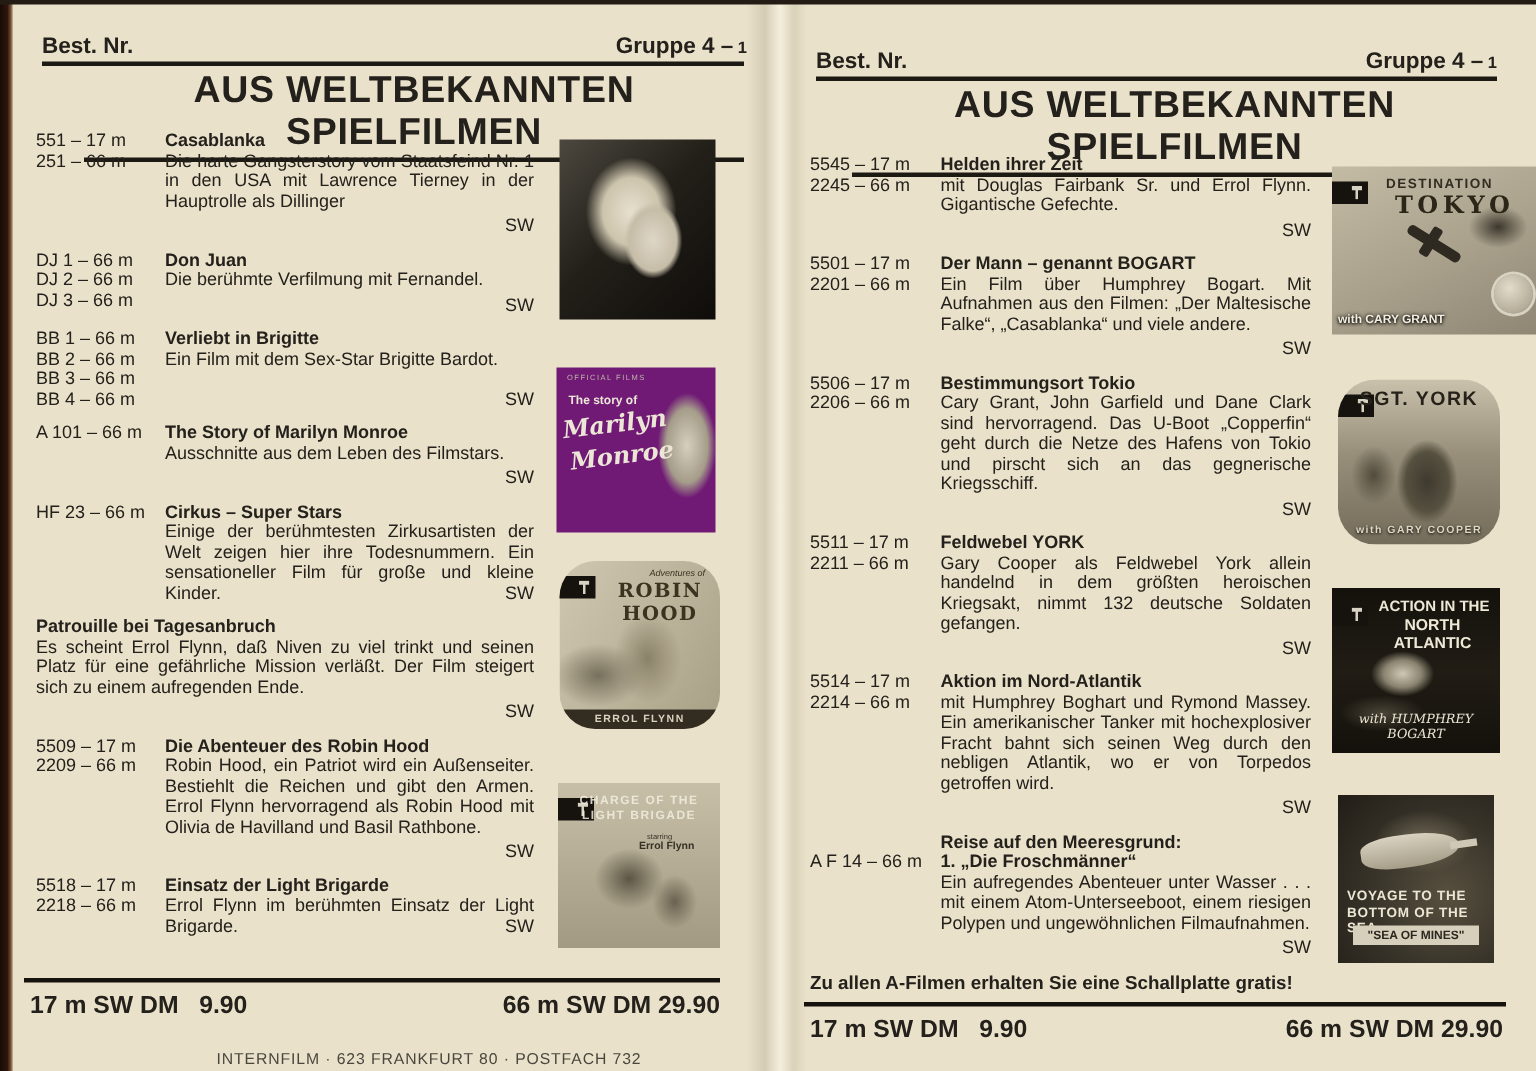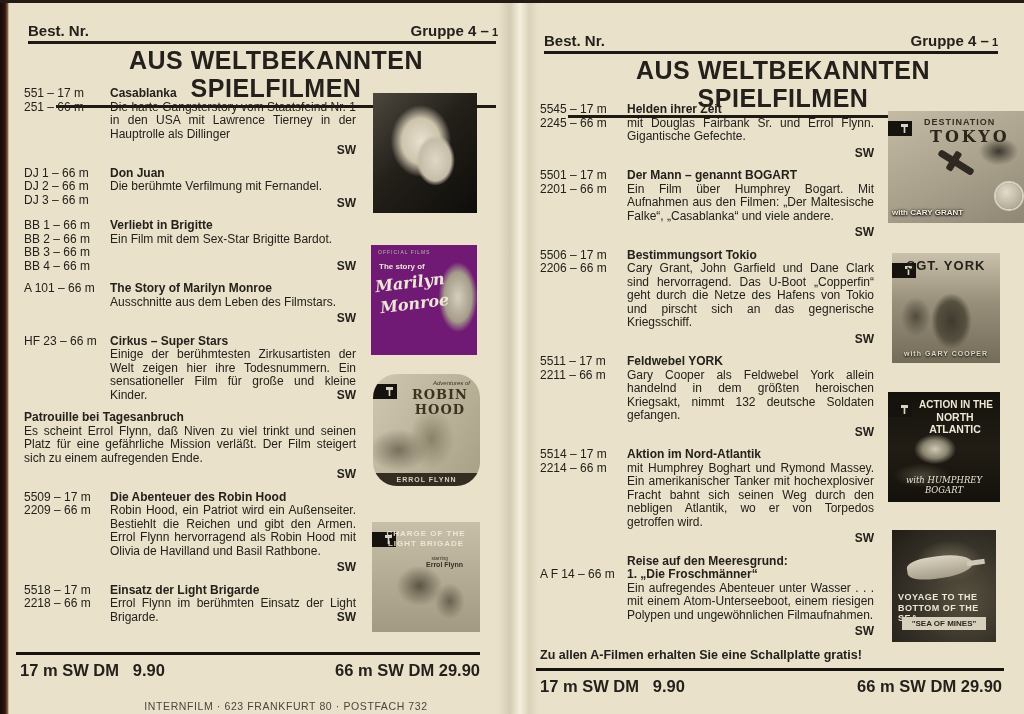--- a/index.html
+++ b/index.html
@@ -34,21 +34,21 @@
   .entries{position:absolute;left:8px;top:67px;width:332px;height:562px;overflow:hidden;
            font-size:12px;line-height:13.5px;}
   .pr .entries{left:4px;top:73px;width:334px;height:542px;}
   .entry{display:flex;margin-bottom:9px;}
   .codes{flex:none;width:86px;}
   .pr .codes{width:87px;}
   .codes div{white-space:nowrap;}
   .etext{flex:1;display:flex;flex-direction:column;}
   .etitle{font-weight:bold;}
   .edesc{text-align:justify;}
-  .sw{font-weight:bold;text-align:right;margin-top:auto;padding-top:3px;}
+  .sw{font-weight:normal;text-align:right;margin-top:auto;padding-top:3px;}
   .sw-inline{margin-top:-13.5px;padding-top:0;}
   .gheading{font-weight:bold;margin-left:87px;}
   .entry-block{margin-bottom:9px;}
   .entry-block .entry{margin-bottom:0;}
 
   .pfooter{position:absolute;left:0;top:632px;width:100%;}
   .pr .pfooter{top:638px;}
   .frule{border-top:3px solid #16130e;margin-right:30px;}
   .pr .frule{margin-right:10px;}
   .fline{display:flex;justify-content:space-between;font-weight:bold;font-size:16.5px;padding:6px 30px 0 4px;}
@@ -109,21 +109,21 @@
   .ptk-plane:after{content:"";position:absolute;left:14px;top:-7px;width:7px;height:21px;background:#2e2a22;border-radius:2px;}
   .ptk-face{position:absolute;right:8px;bottom:14px;width:26px;height:26px;border-radius:50%;
     background:radial-gradient(circle at 40% 35%, #e2dccb 0%, #b5ad99 70%, #8b8370 100%);
     box-shadow:0 0 0 2px #d8d2c2;}
   .ptk-credit{position:absolute;bottom:6px;left:4px;font-size:8px;font-weight:bold;color:#f3eee0;
     text-shadow:0 1px 2px #000,0 0 3px #000;}
 
   .p-york{left:892px;top:253px;width:108px;height:110px;background:
     radial-gradient(ellipse 26px 36px at 55% 62%, #3f3a2f 0%, #565040 55%, rgba(0,0,0,0) 78%),
     radial-gradient(ellipse 20px 26px at 22% 58%, #514b3c 0%, rgba(0,0,0,0) 75%),
-    linear-gradient(#c9c1ab 0%,#978f7a 45%,#746c5a 100%);}
+    linear-gradient(#c9c1ab 0%,#978f7a 45%,#746c5a 100%); border-radius: 25px;}
   .pyk-title{position:absolute;top:5px;width:100%;text-align:center;font-size:13px;font-weight:bold;
     color:#26221a;letter-spacing:1px;}
   .pyk-credit{position:absolute;bottom:6px;width:100%;text-align:center;font-size:7px;font-weight:bold;
     color:#ddd6c2;text-shadow:0 1px 2px #000;letter-spacing:1px;}
 
   .p-atlantic{left:888px;top:392px;width:112px;height:110px;color:#eee8d6;background:
     radial-gradient(ellipse 28px 20px at 42% 52%, #cfc8b4 0%, #8a8370 45%, rgba(0,0,0,0) 75%),
     radial-gradient(ellipse 38px 16px at 30% 76%, #4a4537 0%, rgba(0,0,0,0) 75%),
     linear-gradient(#14110c 0%,#211d15 50%,#14110c 100%);}
   .pat-l1{position:absolute;top:7px;left:30px;right:6px;text-align:center;font-size:10px;font-weight:bold;}

